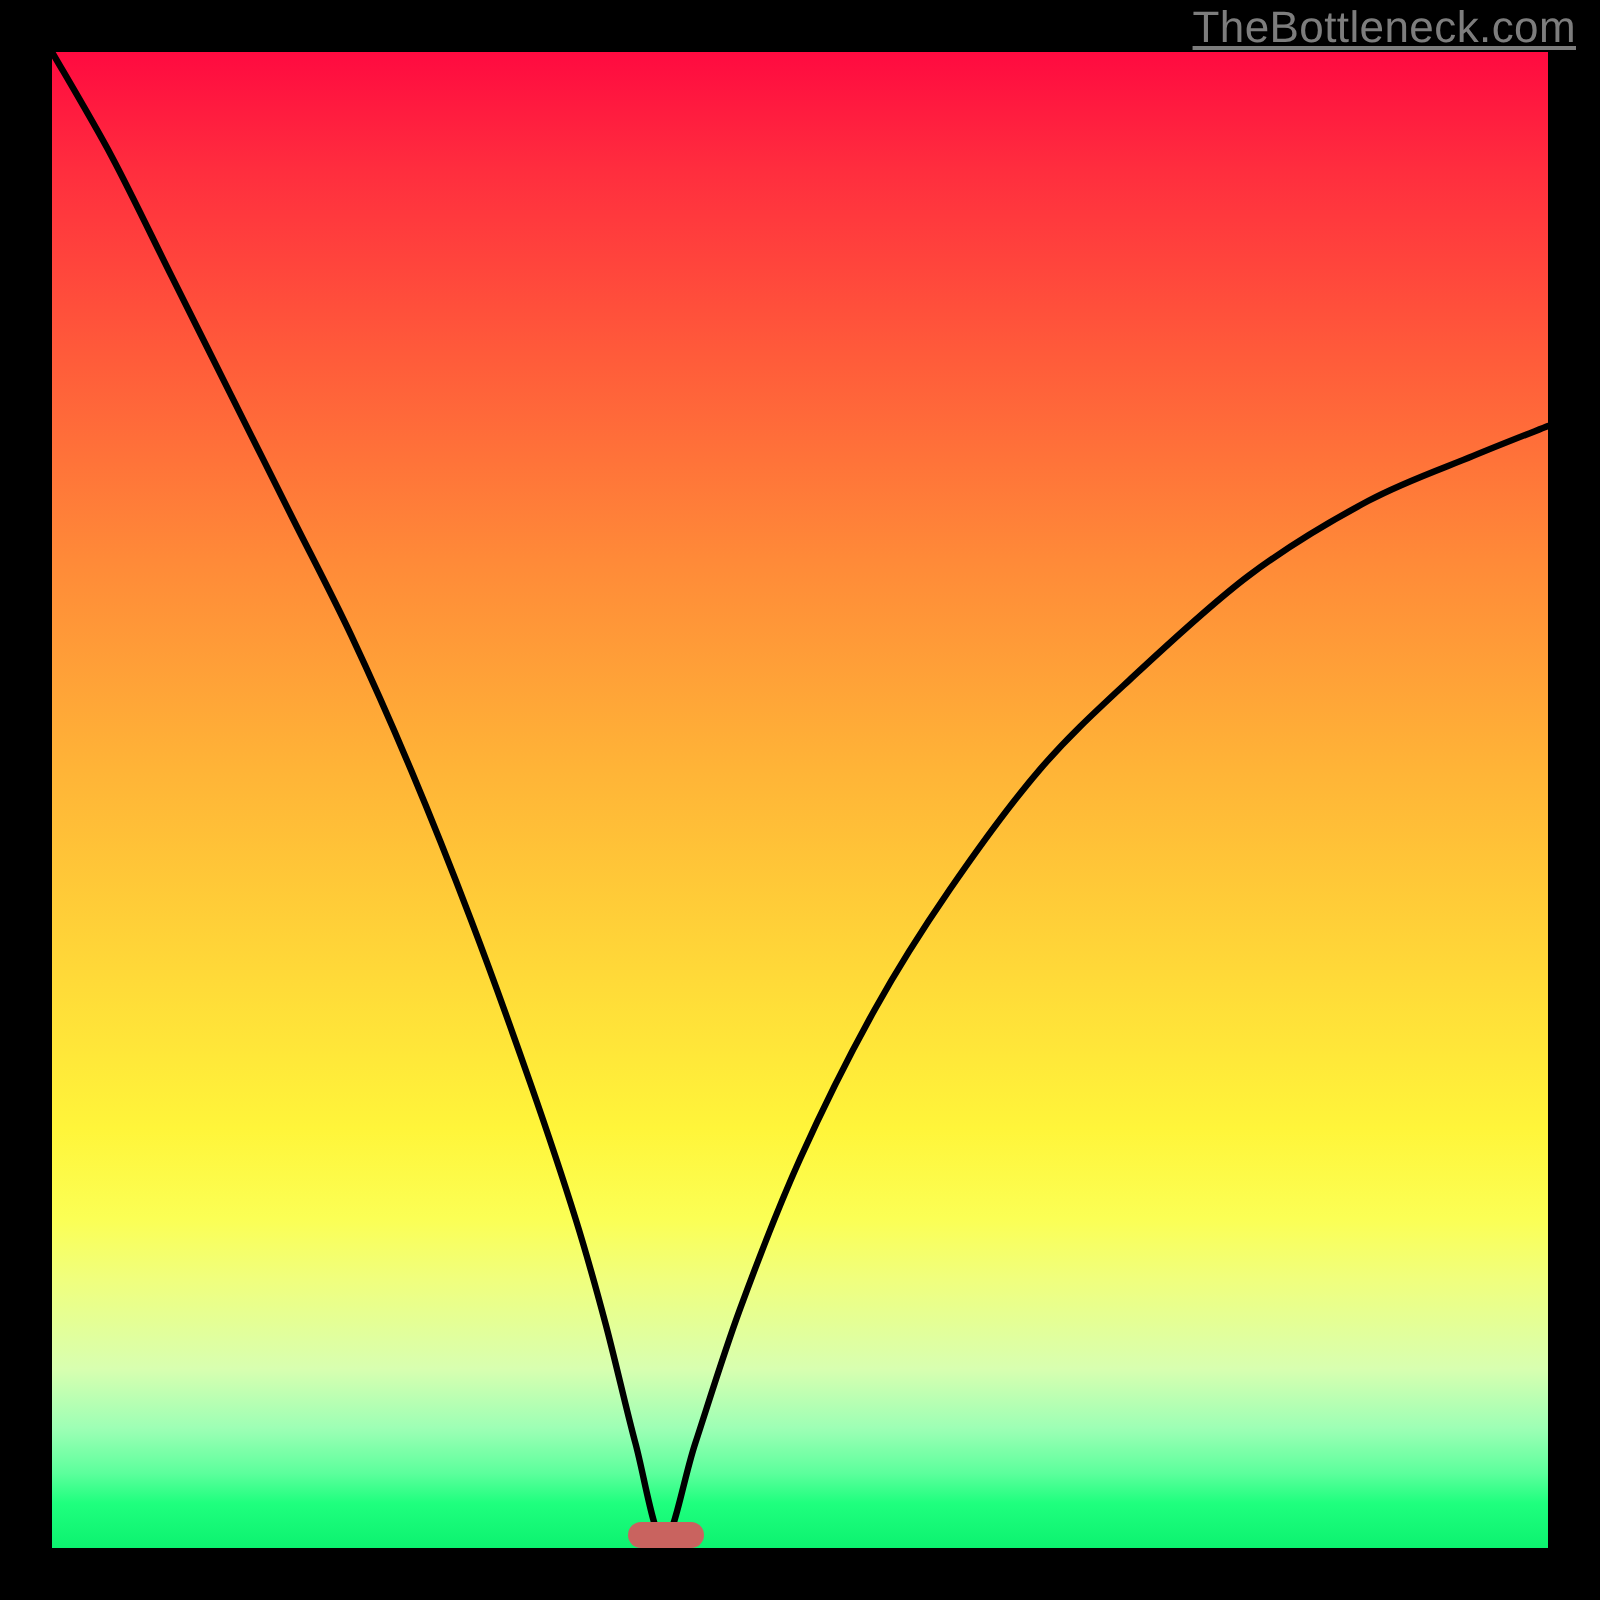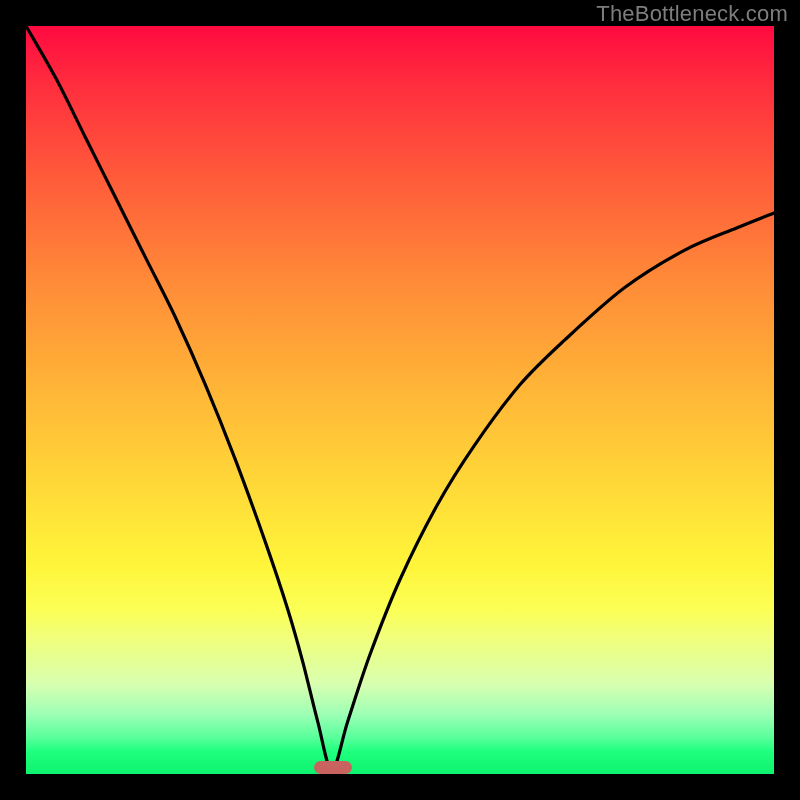--- a/index.html
+++ b/index.html
@@ -43,20 +43,21 @@
   }
   .watermark {
     position: absolute;
     top: 1px;
     right: 12px;
     color: #7d7d7d;
     font-size: 22px;
     letter-spacing: 0.2px;
     font-weight: 400;
     z-index: 5;
+    text-decoration: underline;
   }
   svg.curve {
     position: absolute;
     left: 0;
     top: 0;
     width: 748px;
     height: 748px;
   }
   .marker {
     position: absolute;

